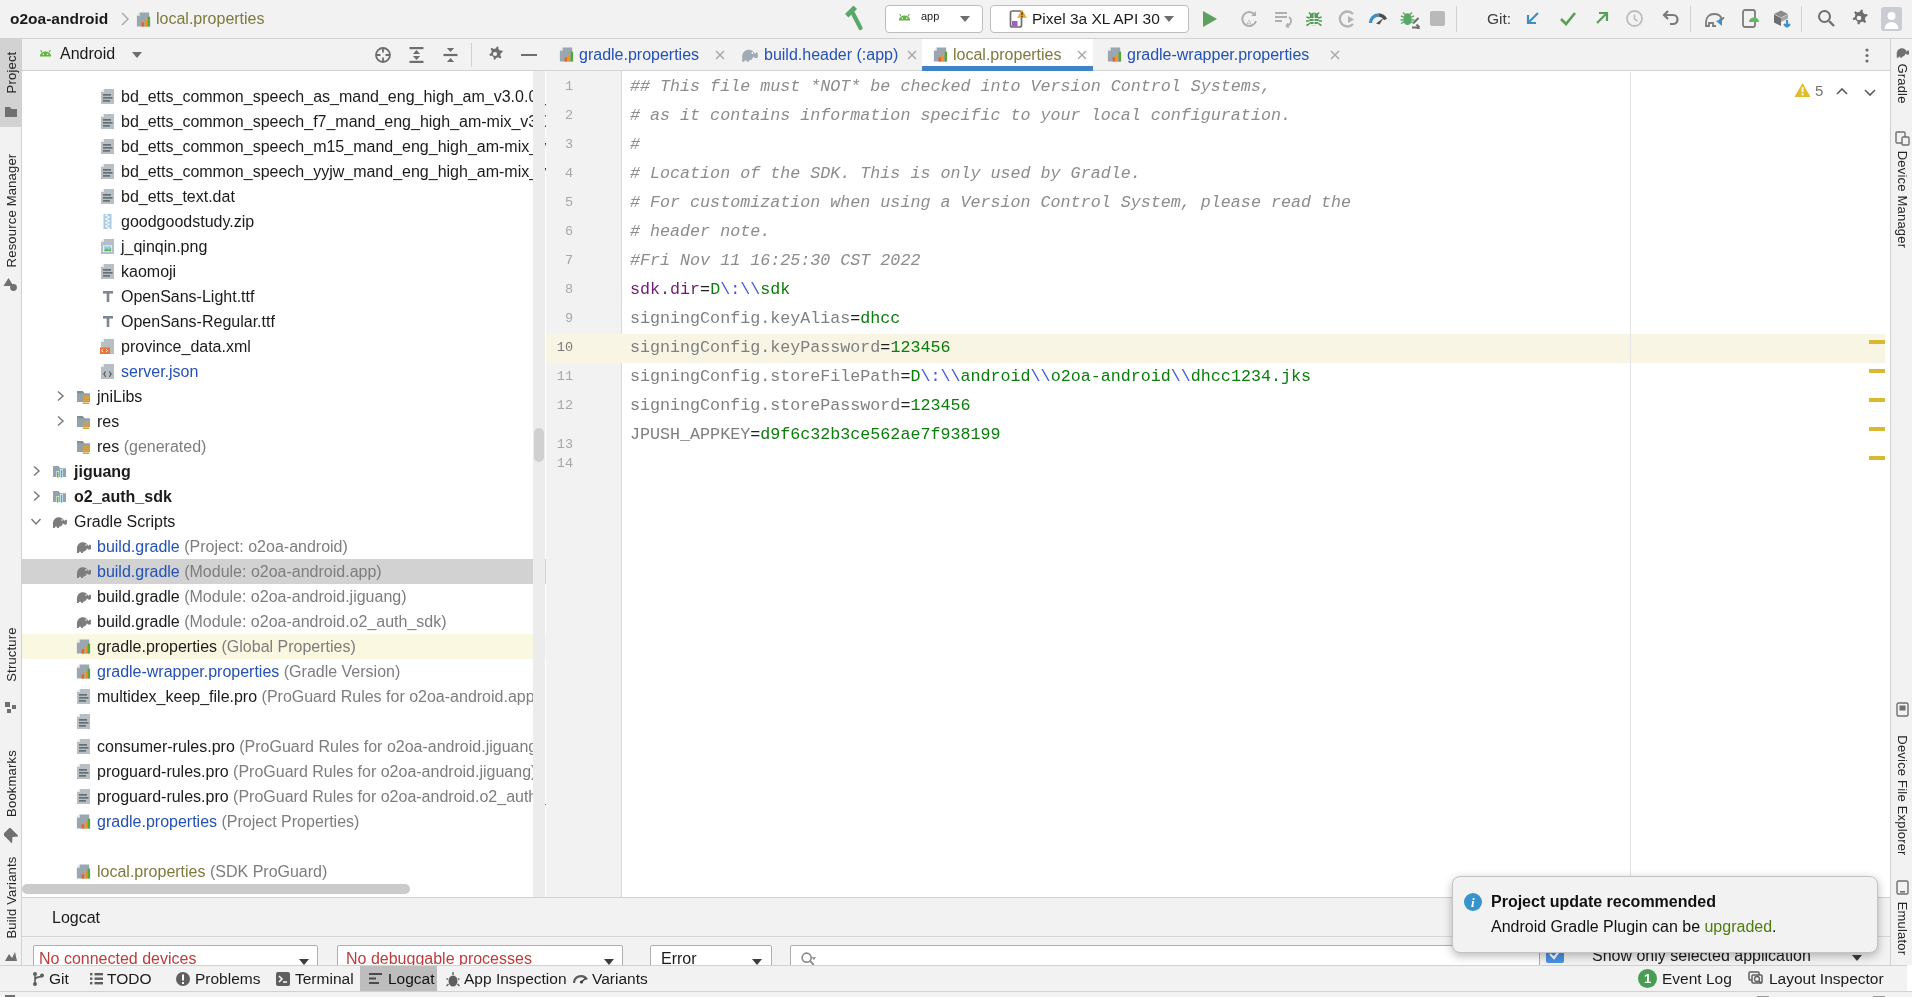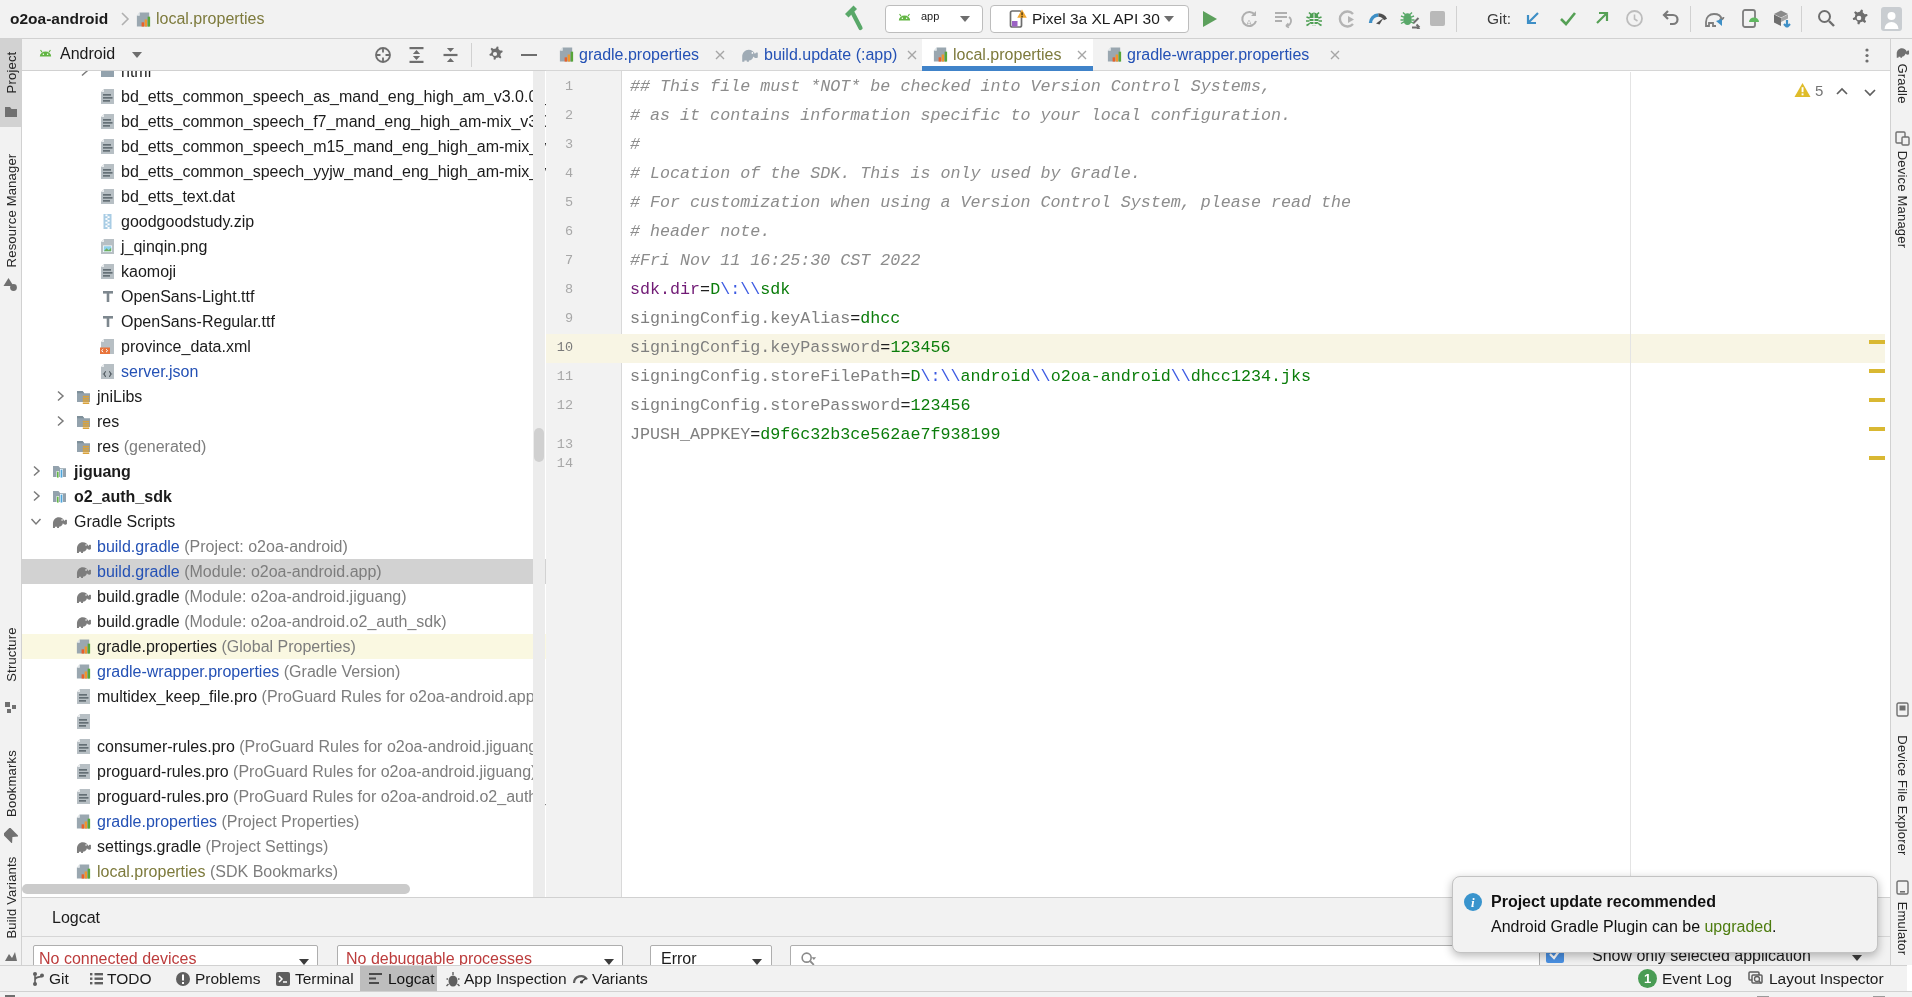--- a/index.html
+++ b/index.html
@@ -162,30 +162,20 @@
     </svg>
   <div class="abs" style="left:1881px;top:7px;width:21px;height:24px;background:#c9cdd1;border-radius:3px;"></div>
   <svg class="abs" style="left:1881px;top:7px" width="21" height="24" viewBox="0 0 21 24">
       <circle cx="10.5" cy="9" r="4" fill="#fff"></circle>
       <path d="M3.5 22 a7 7 0 0 1 14 0 z" fill="#fff"></path>
     </svg>
 </div>
 <div id="treepanel" class="abs">
 <div class="abs" style="left:0;top:519.5px;width:524px;height:25px;background:#d2d2d2;"></div>
 <div class="abs" style="left:0;top:594.5px;width:524px;height:25px;background:#faf8e1;"></div>
-<div class="trow" style="top:19.5px">
-      <svg class="chev" style="left:54px" width="16" height="16" viewBox="0 0 16 16">
-        <path d="M6 3.5 L11 8 L6 12.5" stroke="#7a7a7a" stroke-width="1.5" fill="none"></path>
-      </svg>
-      <svg class="ticon" style="left:77px" width="17" height="17" viewBox="0 0 17 17">
-        <path d="M2 3 h5.5 l1.8 2.2 H15 V14 H2 Z" fill="#93a2ad"></path>
-        <path d="M2 3 h5.5 l1.8 2.2 h-7.3 z" fill="#7e8f9a"></path>
-      </svg>
-      <span class="lbl" style="left:99px">html</span>
-    </div>
 <div class="trow" style="top:44.5px">
       <svg class="ticon" style="left:77px" width="17" height="17" viewBox="0 0 17 17">
         <path d="M5 1 H15 V16 H2 V4 Z" fill="#b7bfc4"></path>
         <path d="M5 1 L2 4 H5 Z" fill="#e9ecee"></path>
         <rect x="4" y="6" width="8" height="1.7" fill="#646f76"></rect>
         <rect x="4" y="9" width="9.5" height="1.7" fill="#646f76"></rect>
         <rect x="4" y="12" width="7" height="1.7" fill="#646f76"></rect>
       </svg>
       <span class="lbl" style="left:99px">bd_etts_common_speech_as_mand_eng_high_am_v3.0.0_20170516.dat</span>
     </div>
@@ -469,36 +459,29 @@
 <div class="trow" style="top:769.5px">
       <svg class="ticon" style="left:53px" width="17" height="17" viewBox="0 0 18 17">
         <path d="M5 1 H15 V16 H2 V4.5 Z" fill="#9aa7b0"></path>
         <path d="M5 1 L2 4.5 H5 Z" fill="#e9edef"></path>
         <rect x="7" y="11.5" width="2.6" height="4.5" fill="#e8602b"></rect>
         <rect x="10.2" y="8.5" width="2.6" height="7.5" fill="#f0952e"></rect>
         <rect x="13.4" y="5.5" width="2.6" height="10.5" fill="#57a639"></rect>
       </svg>
       <span class="lbl" style="left:75px"><span class="blue">gradle.properties</span> <span class="grey">(Project Properties)</span></span>
     </div>
-<div class="trow" style="top:794.5px">
-      <svg class="ticon" style="left:53px" width="19" height="17" viewBox="0 0 19 17">
-        <path d="M2.2 15.8 v-5.2 c0-3.9 2.9-6.9 6.5-6.9 c2.9 0 5.3 1.8 6.2 4.4 c.3-.9 1.2-1.5 2.2-1.5 l.7.1 v4.7 c-.6.4-1.2.6-1.9.6 c-1.1 0-2.1-.6-2.6-1.5 c-.4 2.6-2.4 3.9-4.4 3.9 v1.4 h-2.1 v-1.3 h-2.4 v1.3 z" fill="#7d7d7d"></path>
-        <circle cx="12.4" cy="6.9" r="0.85" fill="#fff"></circle>
-      </svg>
-      <span class="lbl" style="left:75px">settings.gradle <span class="grey">(Project Settings)</span></span>
-    </div>
 <div class="trow" style="top:819.5px">
       <svg class="ticon" style="left:53px" width="17" height="17" viewBox="0 0 18 17">
         <path d="M5 1 H15 V16 H2 V4.5 Z" fill="#9aa7b0"></path>
         <path d="M5 1 L2 4.5 H5 Z" fill="#e9edef"></path>
         <rect x="7" y="11.5" width="2.6" height="4.5" fill="#e8602b"></rect>
         <rect x="10.2" y="8.5" width="2.6" height="7.5" fill="#f0952e"></rect>
         <rect x="13.4" y="5.5" width="2.6" height="10.5" fill="#57a639"></rect>
       </svg>
-      <span class="lbl" style="left:75px"><span class="olive">local.properties</span> <span class="grey">(SDK Bookmarks)</span></span>
+      <span class="lbl" style="left:75px"><span class="olive">local.properties</span> <span class="grey">(SDK ProGuard)</span></span>
     </div>
 <div class="abs" style="left:511px;top:32px;width:12px;height:826px;background:#ececec;"></div>
 <div class="abs" style="left:512px;top:389px;width:10px;height:34px;background:#d0d0d0;border-radius:5px;"></div>
 <div class="abs" style="left:0px;top:845px;width:388px;height:10px;background:#cbcbcb;border-radius:5px;"></div>
 </div>
 <div id="treehead" class="abs">
   <svg class="abs" style="left:15px;top:8px" width="17" height="16" viewBox="0 0 24 20">
       <path d="M4 12 a8 7 0 0 1 16 0 z" fill="#62b543"></path>
       <circle cx="9" cy="9" r="1.1" fill="#fff"></circle>
       <circle cx="15" cy="9" r="1.1" fill="#fff"></circle>
@@ -540,21 +523,21 @@
         <rect x="13.4" y="5.5" width="2.6" height="10.5" fill="#57a639"></rect>
       </svg>
     <span class="abs tabtxt" style="left:33px;top:7px;color:#2451b5;">gradle.properties</span>
     <svg class="abs" style="left:168px;top:10px" width="12" height="12" viewBox="0 0 12 12">
         <path d="M2 2 L10 10 M10 2 L2 10" stroke="#a6a6a6" stroke-width="1.4"></path>
       </svg>
     <svg class="abs" style="left:194px;top:7px" width="19" height="17" viewBox="0 0 19 17">
         <path d="M2.2 15.8 v-5.2 c0-3.9 2.9-6.9 6.5-6.9 c2.9 0 5.3 1.8 6.2 4.4 c.3-.9 1.2-1.5 2.2-1.5 l.7.1 v4.7 c-.6.4-1.2.6-1.9.6 c-1.1 0-2.1-.6-2.6-1.5 c-.4 2.6-2.4 3.9-4.4 3.9 v1.4 h-2.1 v-1.3 h-2.4 v1.3 z" fill="#9fabb5"></path>
         <circle cx="12.4" cy="6.9" r="0.85" fill="#fff"></circle>
       </svg>
-    <span class="abs tabtxt" style="left:218px;top:7px;color:#2451b5;">build.update (:app)</span>
+    <span class="abs tabtxt" style="left:218px;top:7px;color:#2451b5;">build.header (:app)</span>
     <svg class="abs" style="left:360px;top:10px" width="12" height="12" viewBox="0 0 12 12">
         <path d="M2 2 L10 10 M10 2 L2 10" stroke="#a6a6a6" stroke-width="1.4"></path>
       </svg>
     <svg class="abs" style="left:386px;top:7px" width="17" height="17" viewBox="0 0 18 17">
         <path d="M5 1 H15 V16 H2 V4.5 Z" fill="#9aa7b0"></path>
         <path d="M5 1 L2 4.5 H5 Z" fill="#e9edef"></path>
         <rect x="7" y="11.5" width="2.6" height="4.5" fill="#e8602b"></rect>
         <rect x="10.2" y="8.5" width="2.6" height="7.5" fill="#f0952e"></rect>
         <rect x="13.4" y="5.5" width="2.6" height="10.5" fill="#57a639"></rect>
       </svg>

